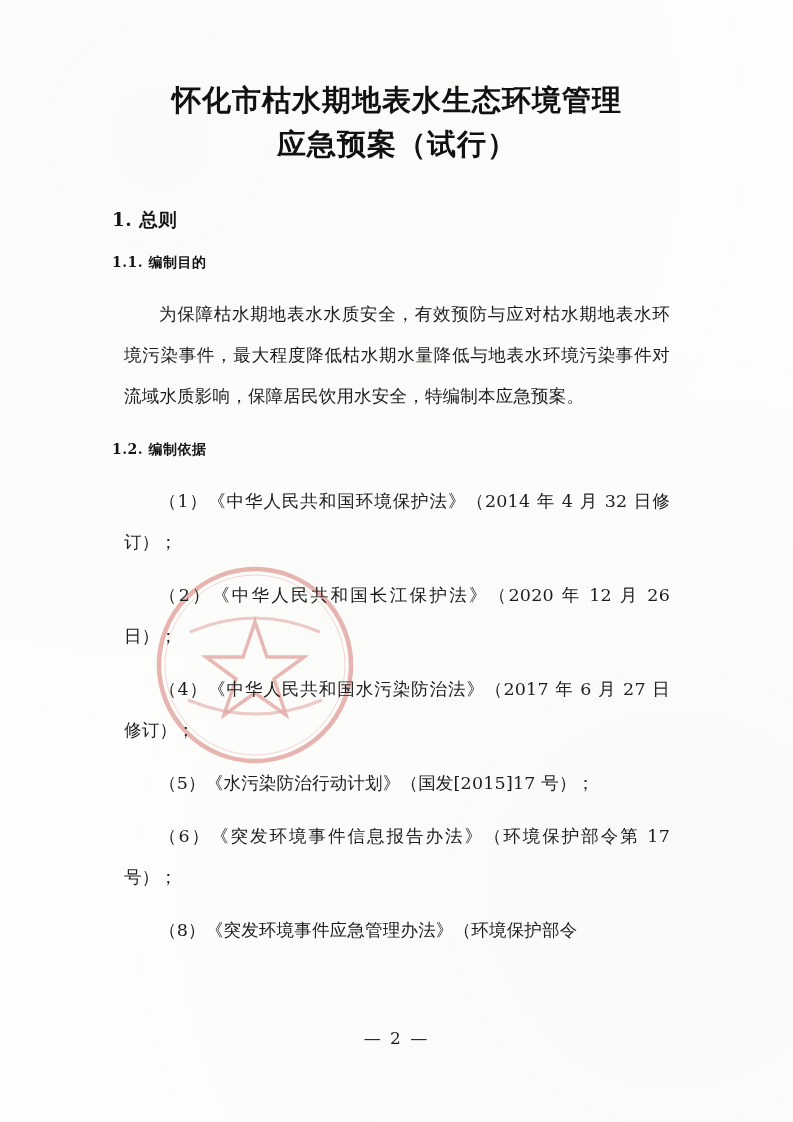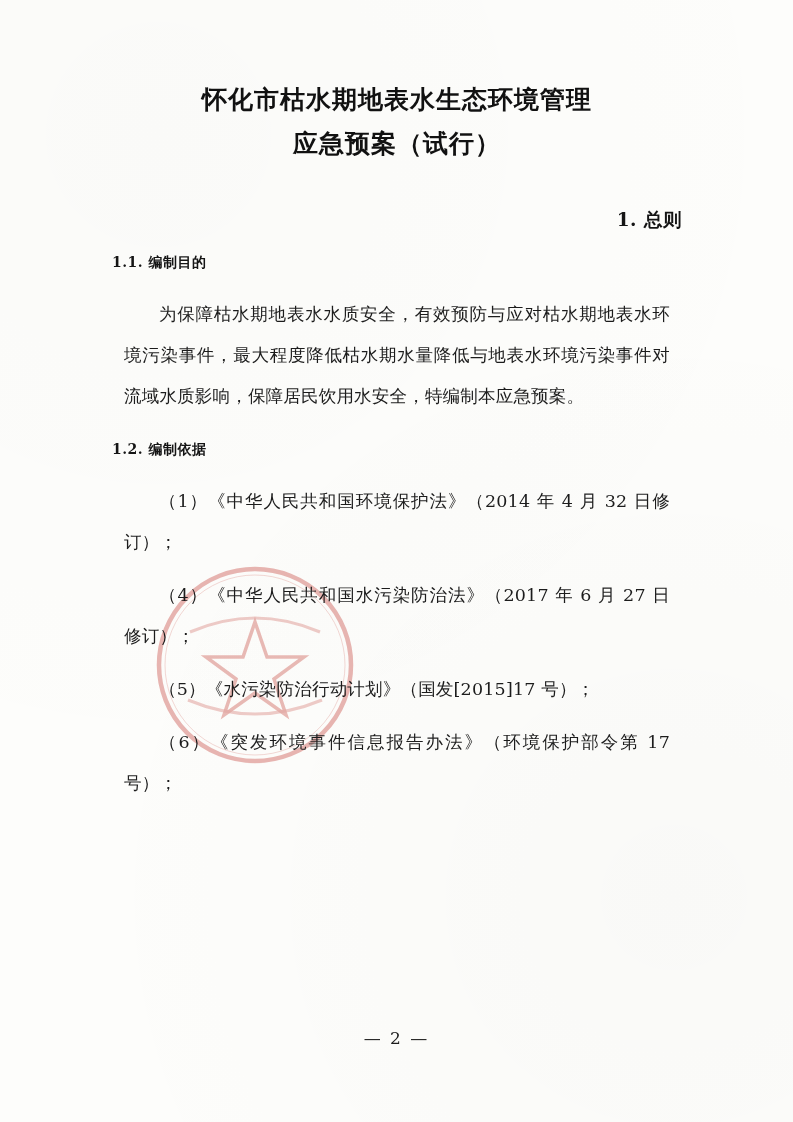--- a/index.html
+++ b/index.html
@@ -32,38 +32,37 @@
   .content {
     position: absolute;
     left: 112px;
     top: 78px;
     width: 570px;
   }
   .doc-title {
     text-align: center;
     font-family: "DejaVu Sans", "Liberation Sans", sans-serif;
     font-weight: bold;
-    font-size: 25px;
+    font-size: 29px;
     line-height: 44px;
     letter-spacing: 1px;
     color: #111;
     margin: 0 0 34px 0;
   }
   .doc-title .line2 {
     display: block;
   }
   .h1 {
     font-family: "DejaVu Serif", "Liberation Serif", serif;
     font-weight: bold;
     font-size: 18.5px;
     line-height: 40px;
     color: #151515;
     margin: 4px 0 2px 0;
     letter-spacing: 0.5px;
-    text-align: right;
   }
   .h2 {
     font-family: "DejaVu Serif", "Liberation Serif", serif;
     font-weight: bold;
     font-size: 14px;
     line-height: 40px;
     color: #151515;
     margin: 2px 0 2px 0;
     letter-spacing: 0.5px;
   }
@@ -128,20 +127,22 @@
 
     <div class="h1">1. 总则</div>
 
     <div class="h2">1.1. 编制目的</div>
 
     <p class="para">为保障枯水期地表水水质安全，有效预防与应对枯水期地表水环境污染事件，最大程度降低枯水期水量降低与地表水环境污染事件对流域水质影响，保障居民饮用水安全，特编制本应急预案。</p>
 
     <div class="h2">1.2. 编制依据</div>
 
     <p class="para item">（1）《中华人民共和国环境保护法》（2014 年 4 月 32 日修订）；</p>
+    <p class="para item">（2）《中华人民共和国长江保护法》（2020 年 12 月 26 日）；</p>
     <p class="para item">（4）《中华人民共和国水污染防治法》（2017 年 6 月 27 日 修订）；</p>
     <p class="para item">（5）《水污染防治行动计划》（国发[2015]17 号）；</p>
     <p class="para item">（6）《突发环境事件信息报告办法》（环境保护部令第 17 号）；</p>
+    <p class="para item">（8）《突发环境事件应急管理办法》（环境保护部令</p>
 
   </div>
 
   <div class="page-number">— 2 —</div>
 </div>
 
 </body></html>

